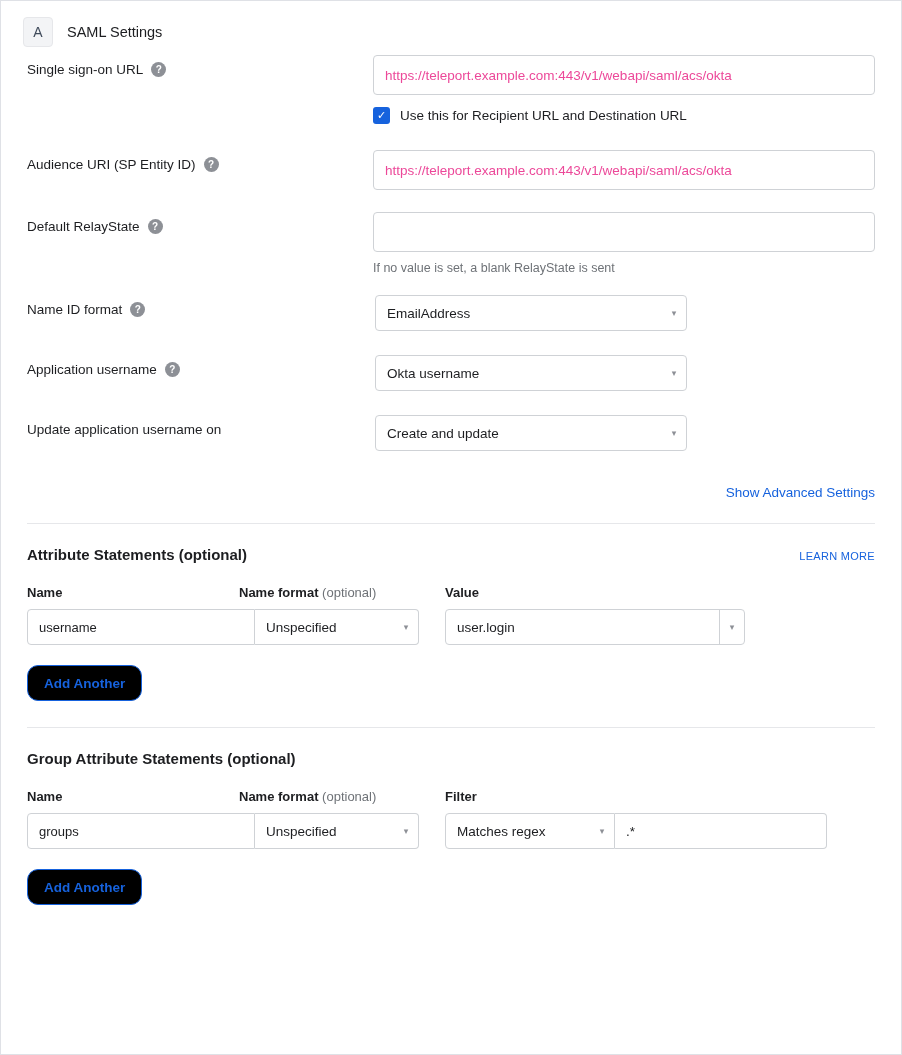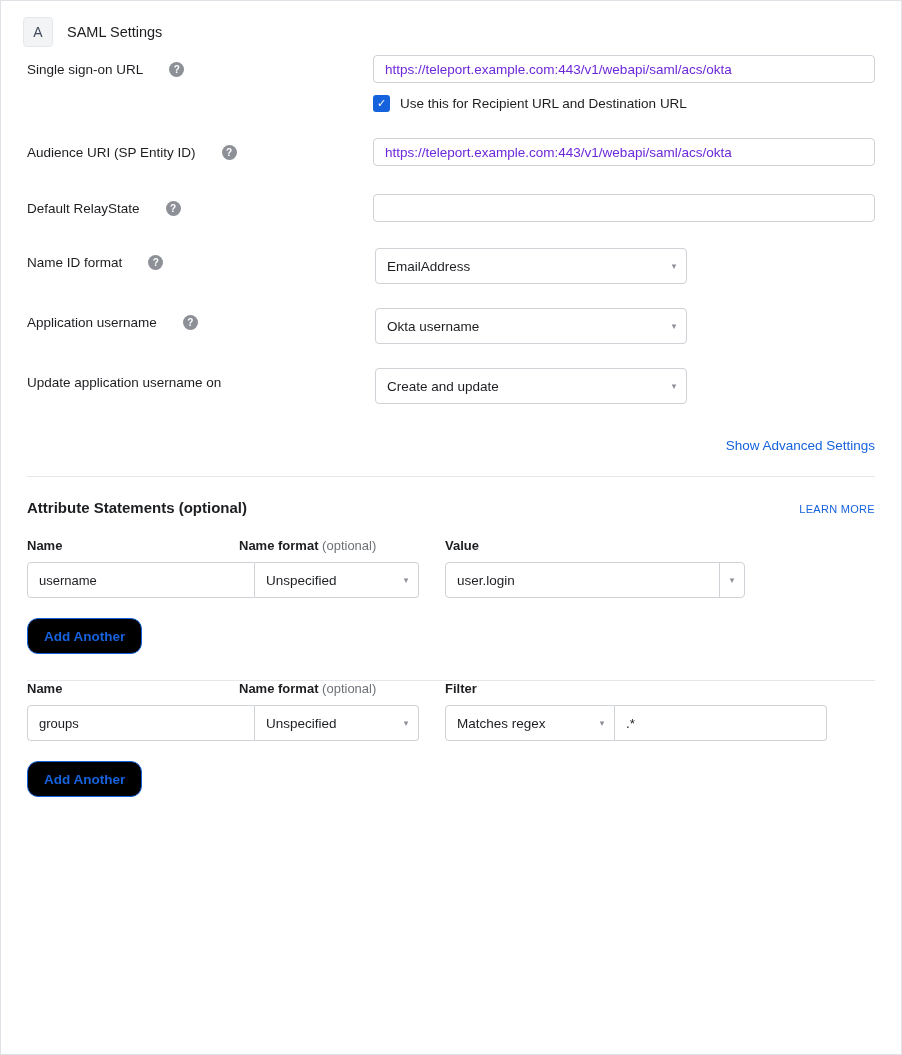--- a/index.html
+++ b/index.html
@@ -51,44 +51,44 @@
     margin-bottom: 18px;
     min-height: 34px;
   }
   .field-label {
     width: 348px;
     padding-top: 7px;
     font-size: 13.5px;
     color: #1d1e21;
     display: flex;
     align-items: center;
-    gap: 26px;
+    gap: 8px;
   }
   .help-icon {
     display: inline-flex;
     align-items: center;
     justify-content: center;
     width: 15px; height: 15px;
     border-radius: 50%;
     background: #8d9096;
     color: #ffffff;
     font-size: 10px;
     font-weight: bold;
     line-height: 1;
     flex: 0 0 auto;
   }
   .field-control { flex: 1; }
   .text-input {
     width: 502px;
-    height: 28px;
+    height: 40px;
     border: 1px solid #cfd2d6;
     border-radius: 4px;
     padding: 0 11px;
     font-size: 13.5px;
-    color: #6d28d9;
+    color: #ec4899;
     background: #fff;
     font-family: "Liberation Sans", sans-serif;
     display: flex;
     align-items: center;
   }
   .hint {
     font-size: 12.5px;
     color: #6e7277;
     margin-top: 9px;
   }
@@ -311,20 +311,21 @@
       </div>
     </div>
 
     <div class="field-row" style="margin-top:22px;">
       <div class="field-label">
         <span>Default RelayState</span>
         <span class="help-icon">?</span>
       </div>
       <div class="field-control">
         <div class="text-input"></div>
+        <div class="hint">If no value is set, a blank RelayState is sent</div>
       </div>
     </div>
 
     <div class="field-row" style="margin-top:20px;">
       <div class="field-label">
         <span>Name ID format</span>
         <span class="help-icon">?</span>
       </div>
       <div class="field-control">
         <div class="select">
@@ -396,20 +397,23 @@
         </span>
       </div>
     </div>
 
     <button class="add-another">Add Another</button>
   </div>
 
   <div class="divider" style="margin-top:26px;"></div>
 
   <div class="section">
+    <div class="attr-header">
+      <div class="attr-title">Group Attribute Statements (optional)</div>
+    </div>
 
     <div class="col-heads">
       <div class="c1">Name</div>
       <div class="c2">
         <span>Name format</span>
         <span class="optional">(optional)</span>
       </div>
       <div class="c3">Filter</div>
     </div>
 

